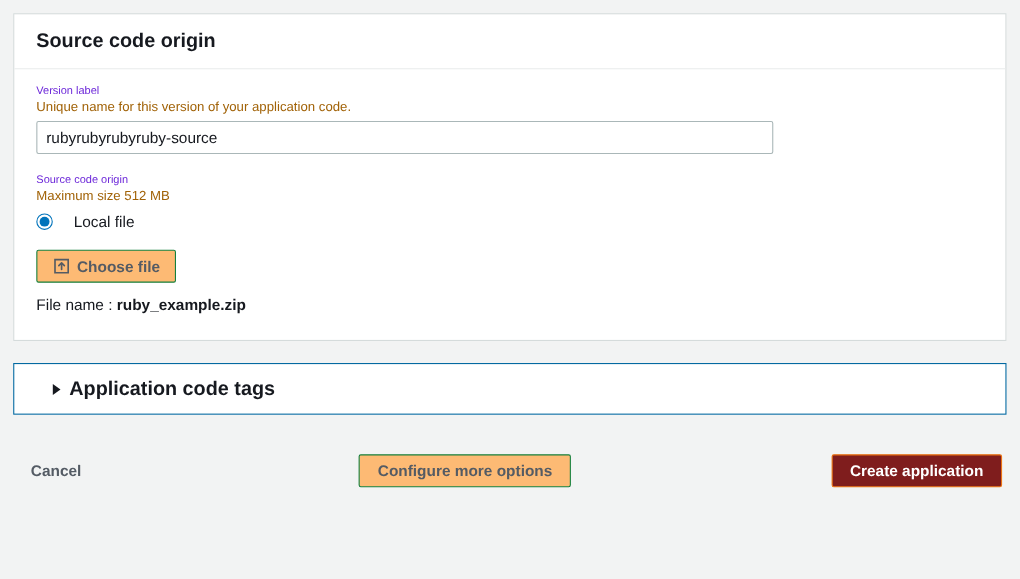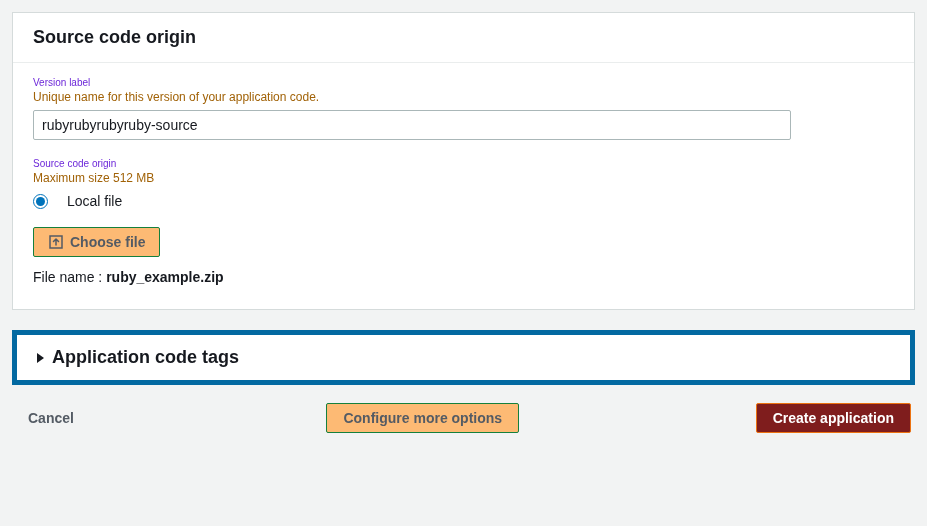--- a/index.html
+++ b/index.html
@@ -34,21 +34,21 @@
     font-size: 10px;
     color: #6d28d9;
     margin-bottom: 2px;
   }
   .field-help {
     font-size: 12px;
     color: #a16207;
     margin-bottom: 6px;
   }
   .text-input {
-    width: 758px;
+    width: 670px;
     max-width: 100%;
     padding: 6px 8px;
     font-size: 14px;
     border: 1px solid #aab7b8;
     border-radius: 2px;
     color: #16191f;
     background: #fff;
   }
   .section-gap { margin-top: 18px; }
   .radio-row {
@@ -98,23 +98,23 @@
     gap: 6px;
     margin-top: 6px;
     font-size: 14px;
     color: #16191f;
   }
   .check-circle {
     width: 16px; height: 16px; flex: 0 0 16px;
   }
   .expand-panel {
     background: #fff;
-    border: 5px solid #0369a1;
-    padding: 12px 20px;
-    margin-bottom: 18px;
+    border: 1px solid #0369a1;
+    padding: 12px 35px;
+    margin-bottom: 36px;
   }
   .expand-row {
     display: flex;
     align-items: center;
     gap: 8px;
     cursor: pointer;
   }
   .expand-row h2 {
     margin: 0;
     font-size: 18px;

